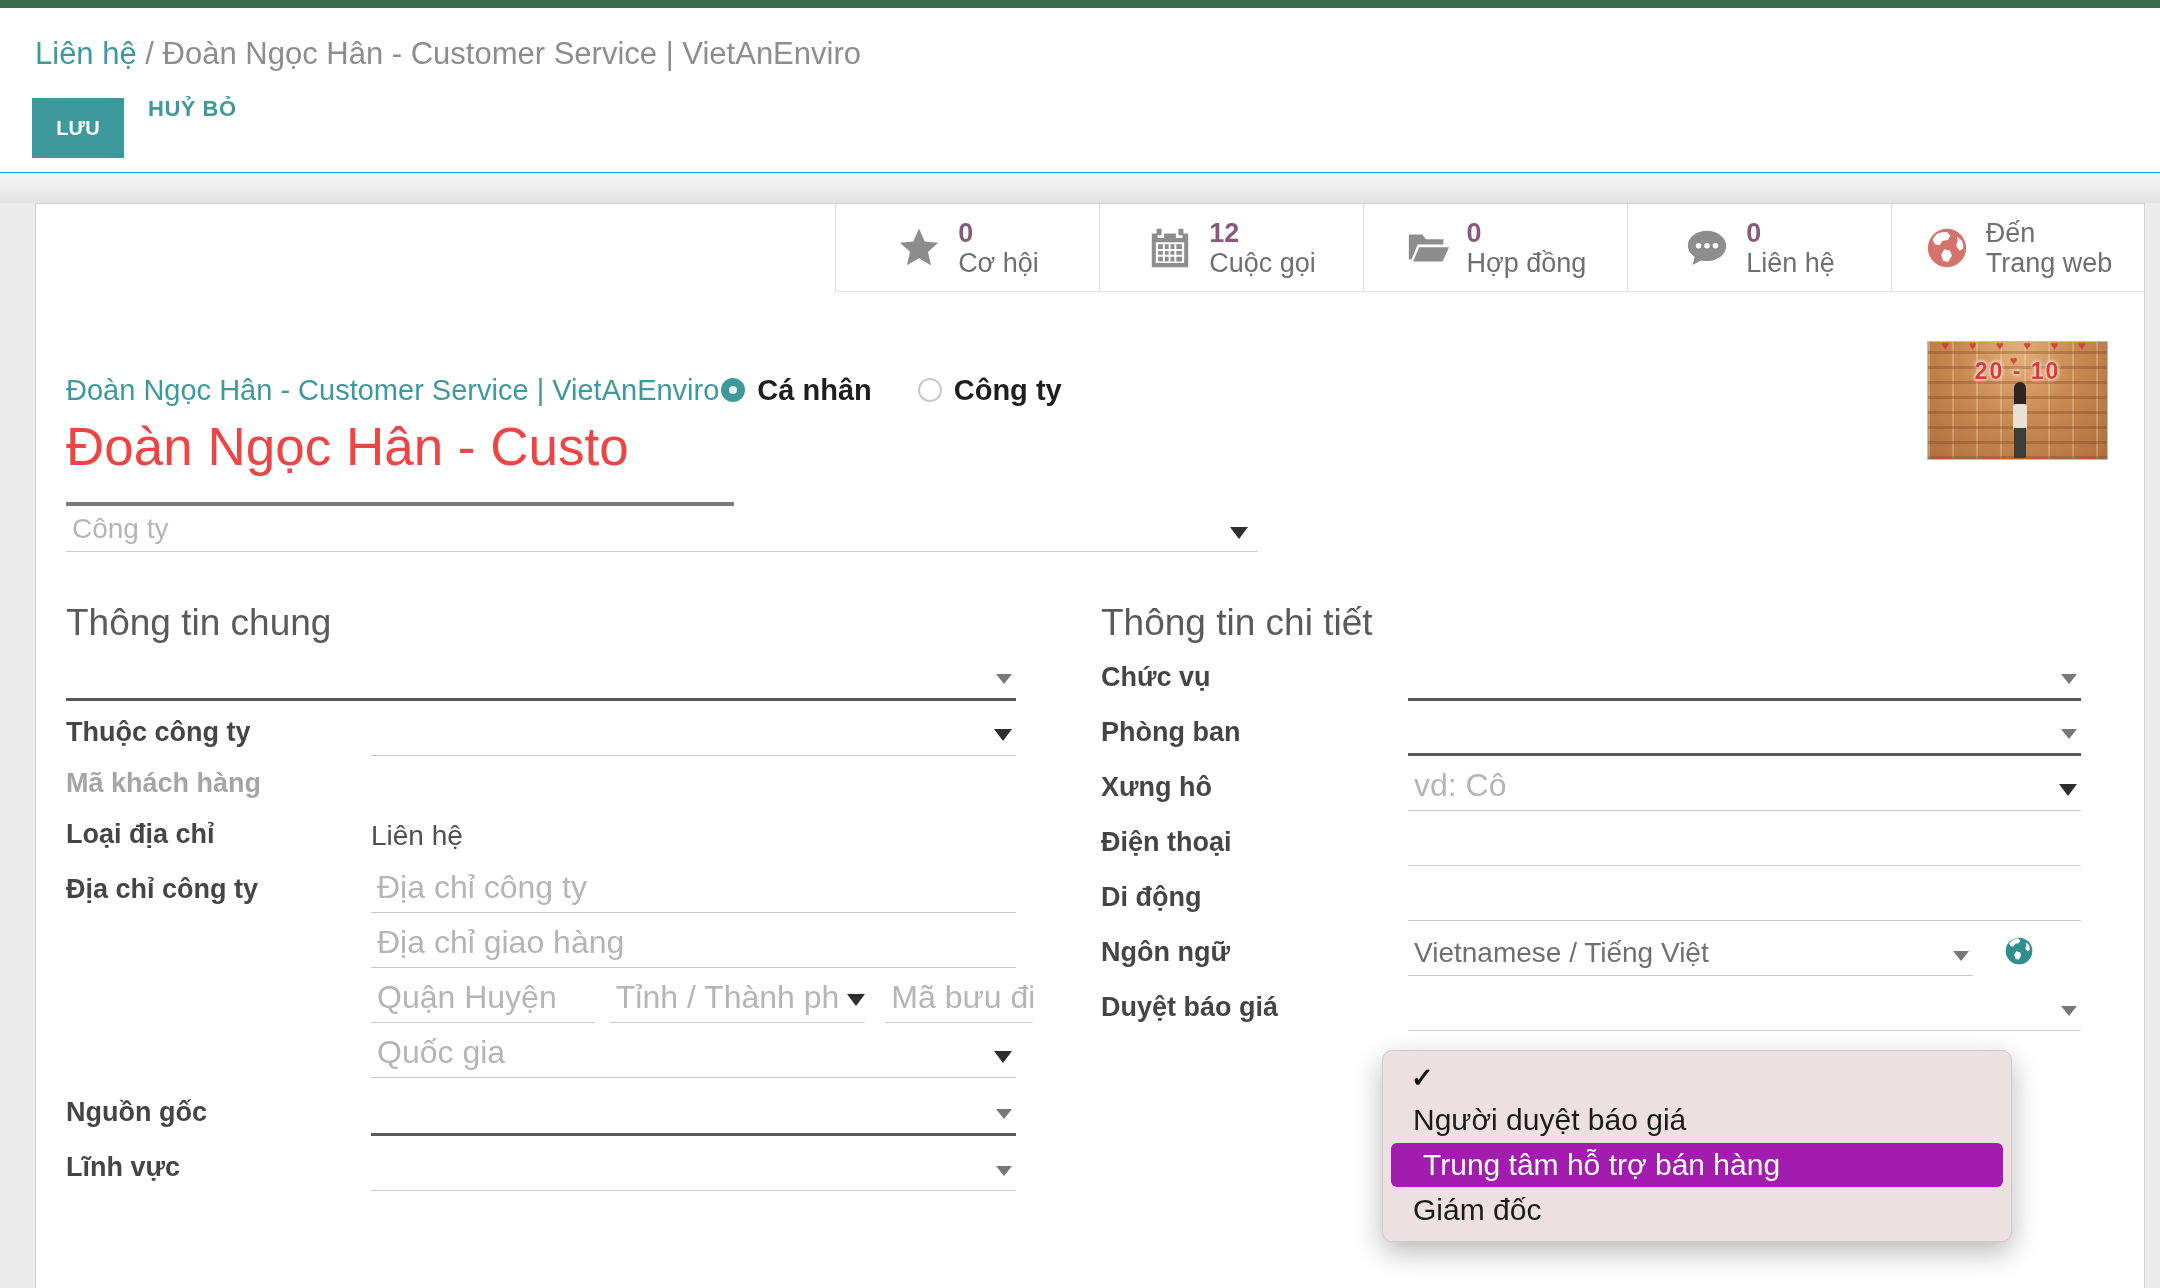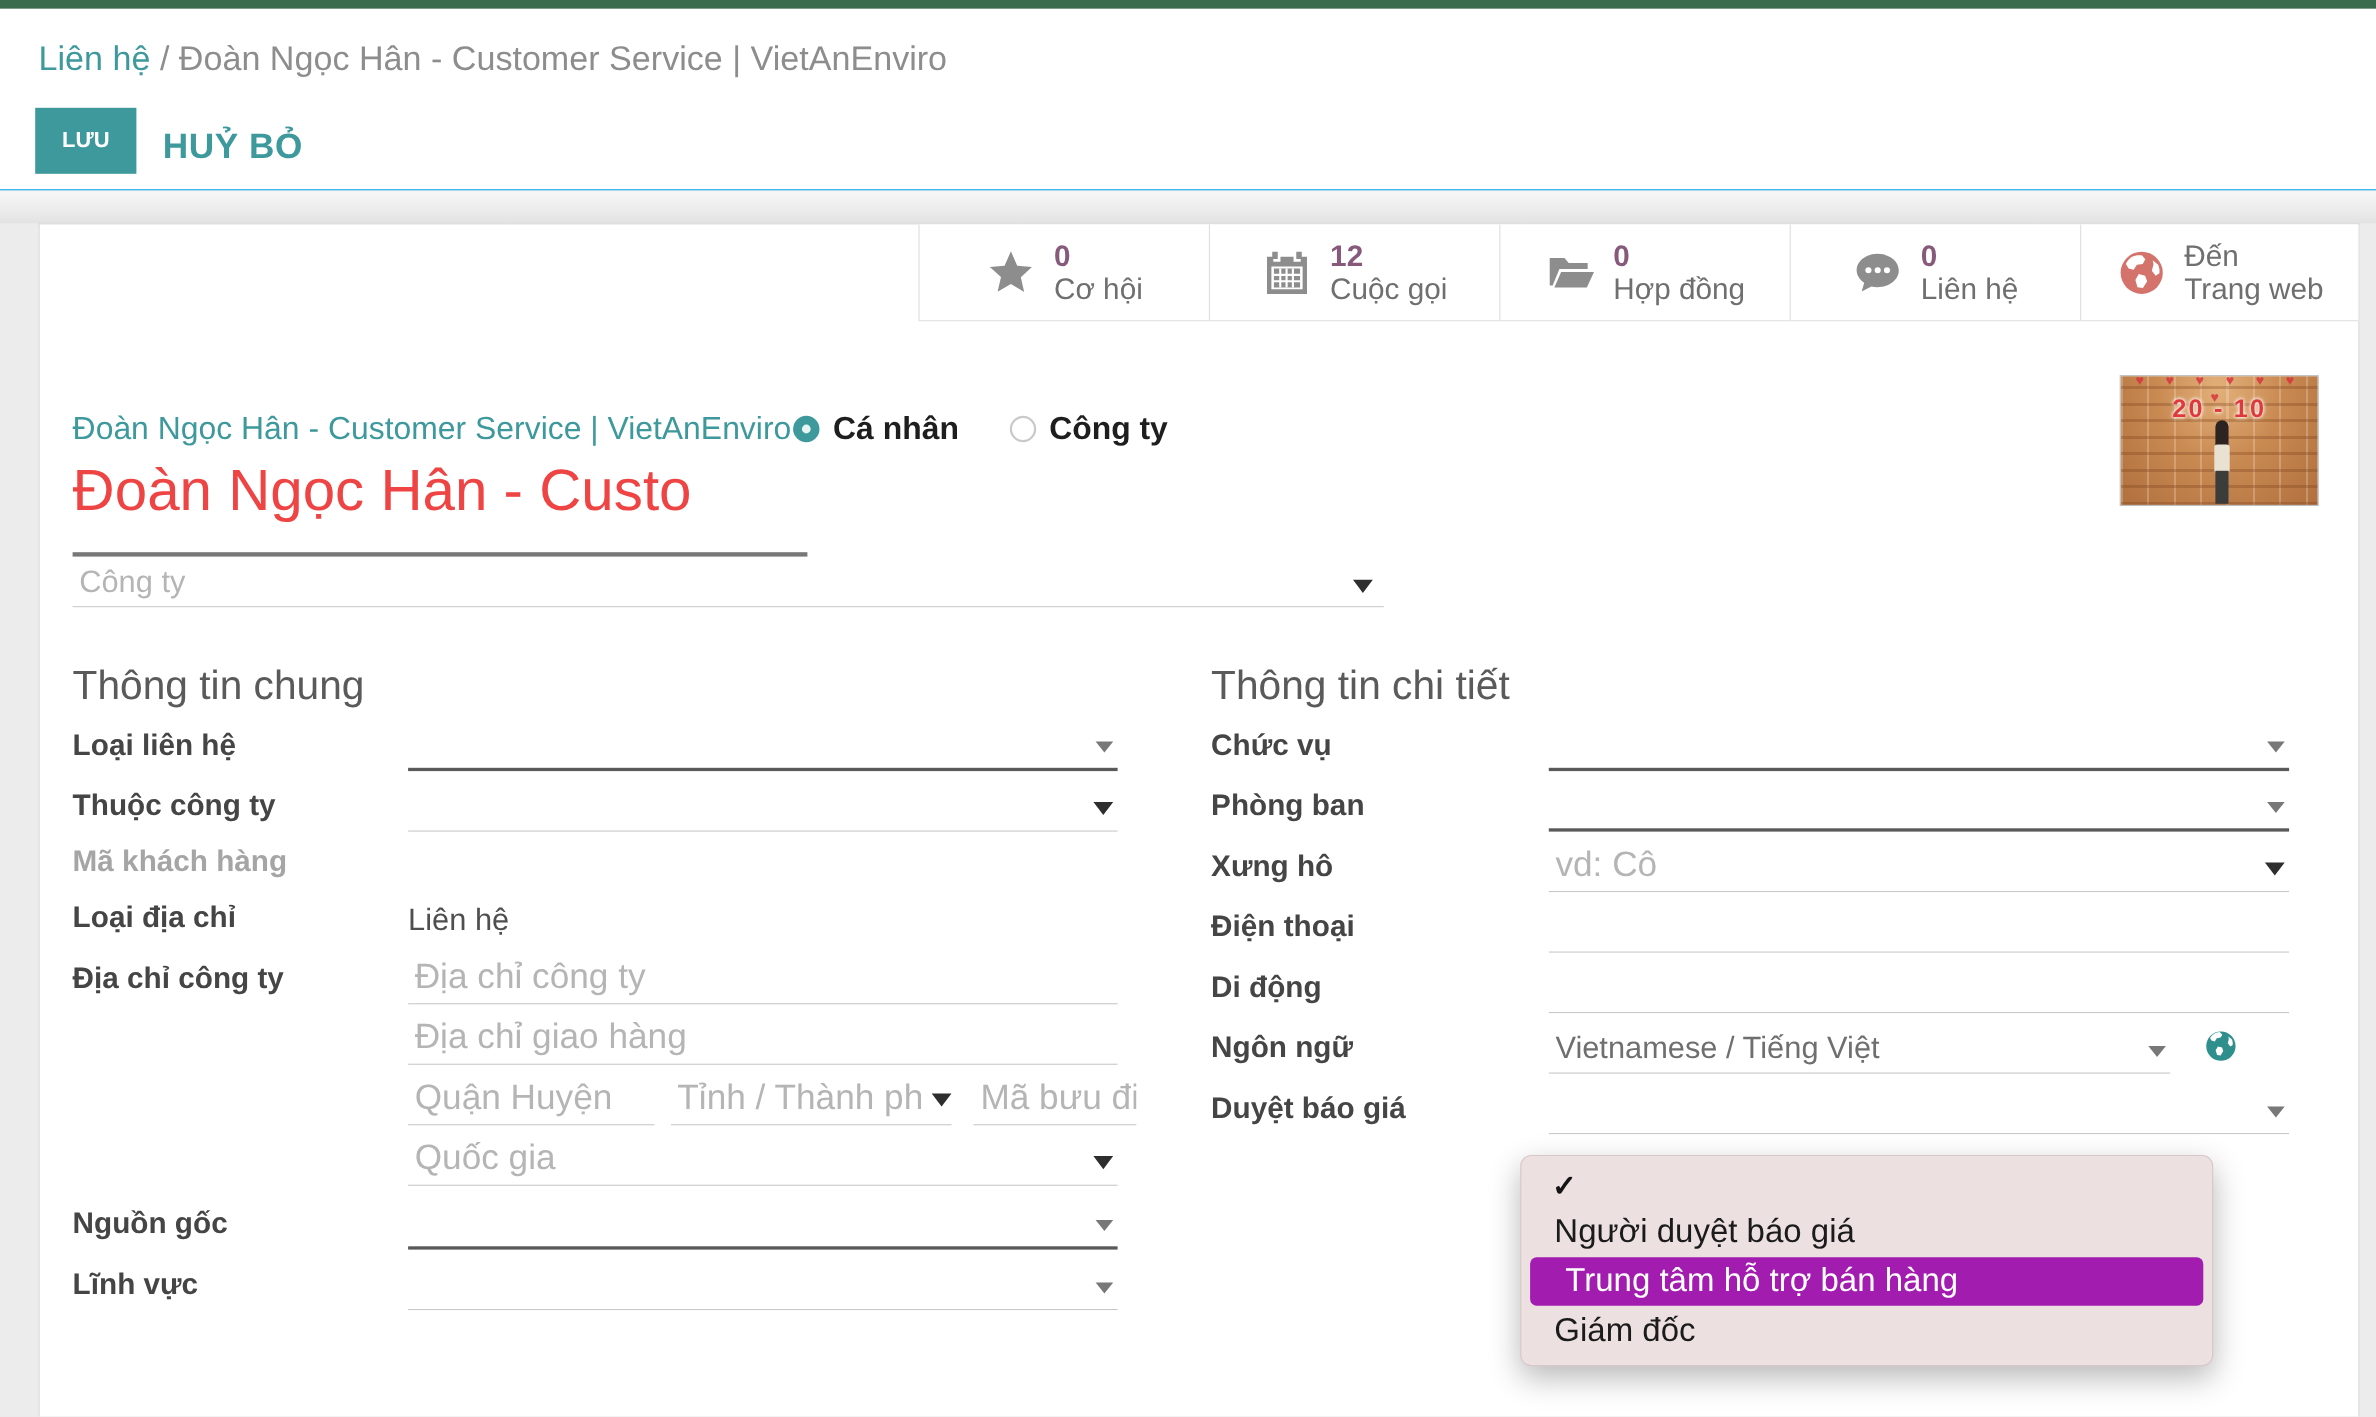--- a/index.html
+++ b/index.html
@@ -7,22 +7,22 @@
   body { font-family:"Liberation Sans", sans-serif; }
   #screen{ position:relative; width:2160px; height:1288px; background:#edecec; overflow:hidden; }
 
   
   .topbar{ position:absolute; left:0; top:0; width:2160px; height:8px; background:#3a6b4d; }
   .control-panel{ position:absolute; left:0; top:8px; width:2160px; height:165px; background:#fff; border-bottom:1px solid #0ea5e9; }
   .breadcrumb{ position:absolute; left:35px; top:28px; font-size:31px; color:#8d8d8d; white-space:nowrap; }
   .breadcrumb .bc-link{ color:#3e999c; cursor:pointer; }
   .btn-save{ position:absolute; left:32px; top:90px; width:92px; height:60px; background:#3e999c; color:#fff;
              border:none; font-family:inherit; font-size:20px; font-weight:bold; cursor:pointer; }
-  .btn-discard{ position:absolute; left:148px; top:96px; height:58px; background:none; border:none; color:#3e999c;
-             font-family:inherit; font-size:32px; font-weight:bold; cursor:pointer; letter-spacing:.5px; }
+  .btn-discard{ position:absolute; left:148px; top:72px; height:58px; background:none; border:none; color:#3e999c;
+             font-family:inherit; font-size:22px; font-weight:bold; cursor:pointer; letter-spacing:.5px; }
   .band{ position:absolute; left:0; top:174px; width:2160px; height:29px;
          background:linear-gradient(180deg,#f7f7f7 0%,#e9e9e9 70%,#e2e2e2 100%); }
 
   
   .sheet{ position:absolute; left:35px; top:203px; width:2110px; height:1085px; background:#fff;
           border:1px solid #d4d4d4; border-bottom:none; }
 
   
   .stat-row{ position:absolute; left:0; top:0; width:100%; height:88px; display:flex; }
   .stat-spacer{ flex:1; }
@@ -208,21 +208,20 @@
         <div class="hair"></div>
           <div class="body"></div>
           <div class="skirt"></div>
       </div>
     </div>
 
     <div class="col col-left">
       <div class="sec-title">Thông tin chung</div>
 
       <div class="frow">
-        <div class="flabel">Loại liên hệ</div>
         <div class="ffield u-dark">
             <span class="caret"></span>
           </div>
       </div>
 
       <div class="frow">
         <div class="flabel">Thuộc công ty</div>
         <div class="ffield u-light">
             <span class="caret lg"></span>
           </div>

